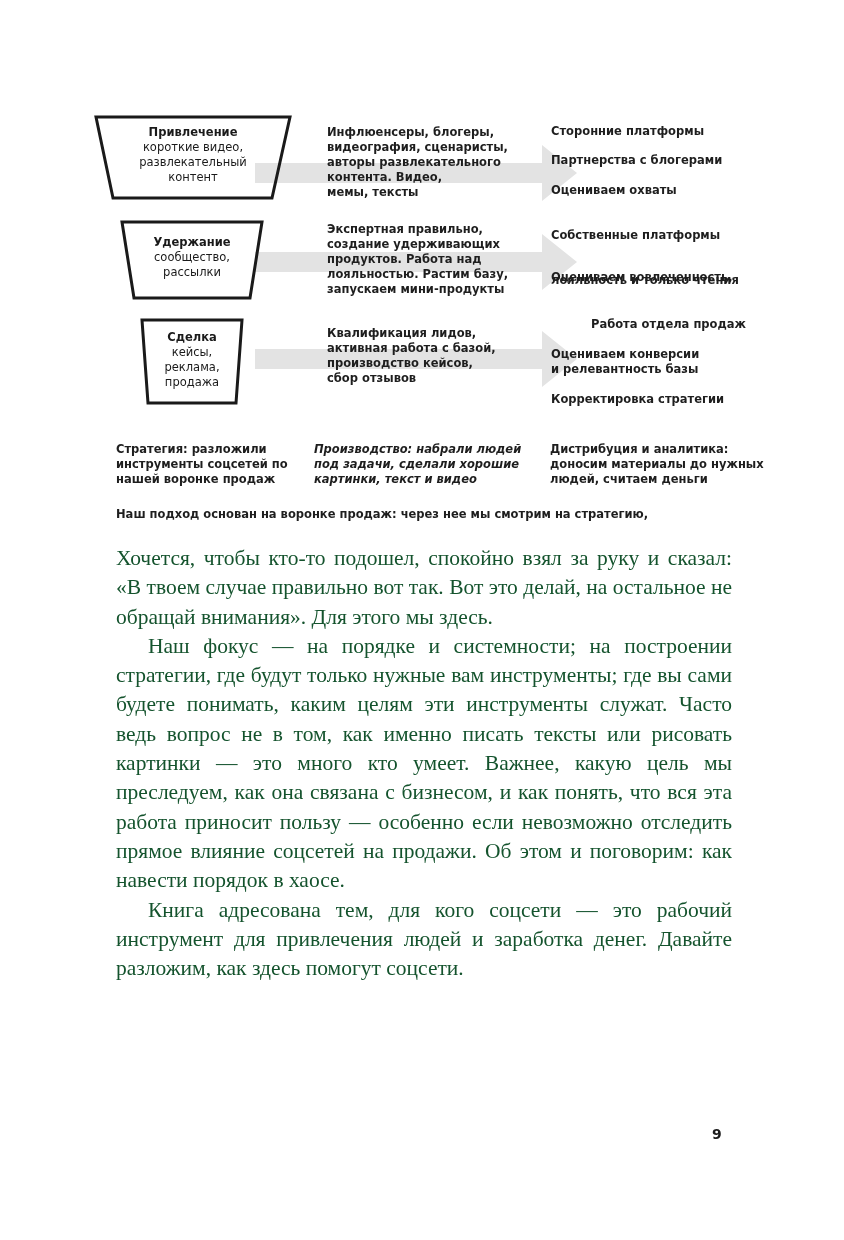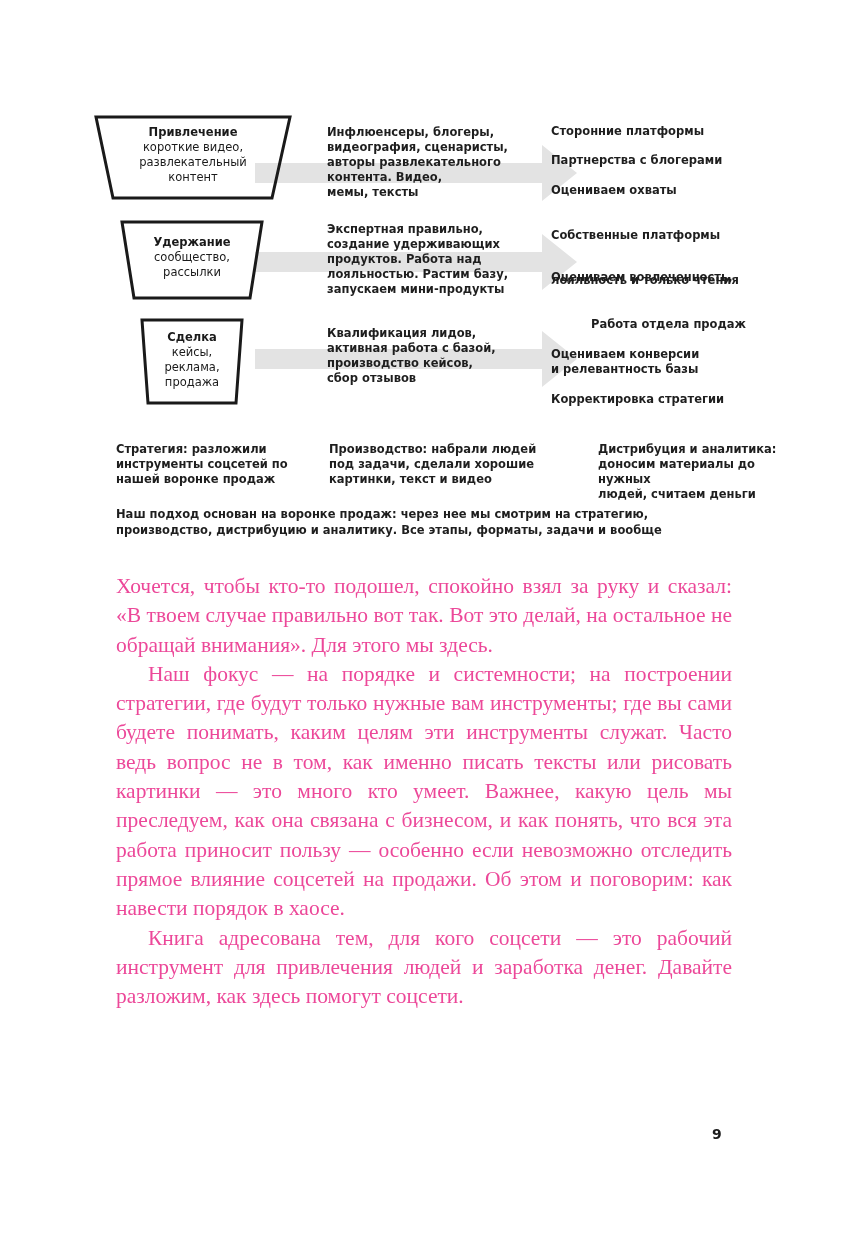--- a/index.html
+++ b/index.html
@@ -14,21 +14,21 @@
     .funnel-label b { font-weight: bold; display: block; }
 
     .col-text { position: absolute; font-size: 11.5px; line-height: 15px; font-weight: 600; color: #1e1e1e; }
     .right-item { position: absolute; font-size: 11.5px; line-height: 15px; font-weight: 600; color: #1e1e1e; white-space: nowrap; }
 
     .legend { position: absolute; font-size: 11.5px; line-height: 15px; font-weight: 600; color: #1e1e1e; }
     .legend b { font-weight: 800; }
 
     .caption { position: absolute; left: 116px; top: 506px; width: 640px; font-size: 11.5px; line-height: 16px; font-weight: 600; color: #1e1e1e; }
 
-    .body-text { position: absolute; left: 116px; top: 572px; width: 616px; font-size: 21.5px; line-height: 29.3px; color: #ec4899; text-align: justify; }
+    .body-text { position: absolute; left: 116px; top: 544px; width: 616px; font-size: 21.5px; line-height: 29.3px; color: #14532d; text-align: justify; }
     .body-text p { margin: 0; }
     .body-text p.indent { text-indent: 32px; }
 
     .page-number { position: absolute; left: 712px; top: 1126px; font-size: 14px; font-weight: bold; color: #1a1a1a; }
   </style>
 </head>
 <body>
 
 <div class="diagram">
   <svg class="arrow-svg" width="844" height="560">
@@ -96,34 +96,33 @@
   <div class="right-item sans" style="left:551px; top:317px;margin-left:40px;">Работа отдела продаж</div>
   <div class="right-item sans" style="left:551px; top:347px;text-align:right;">Оцениваем конверсии</div>
   <div class="right-item sans" style="left:551px; top:362px;">и релевантность базы</div>
   <div class="right-item sans" style="left:551px; top:392px;">Корректировка стратегии</div>
 
   <div class="legend sans" style="left:116px; top:442px;">
     <div><b>Стратегия:</b> <span>разложили</span></div>
     <div>инструменты соцсетей по</div>
     <div>нашей воронке продаж</div>
   </div>
-  <div class="legend sans" style="left:329px; top:442px;">
+  <div class="legend sans" style="left:314px; top:442px;font-style:italic;">
     <div><b>Производство:</b> <span>набрали людей</span></div>
     <div>под задачи, сделали хорошие</div>
     <div>картинки, текст и видео</div>
   </div>
-  <div class="legend sans" style="left:550px; top:442px;margin-left:48px;">
+  <div class="legend sans" style="left:550px; top:442px;">
     <div><b>Дистрибуция и аналитика:</b></div>
     <div>доносим материалы до нужных</div>
     <div>людей, считаем деньги</div>
   </div>
 
   <div class="caption sans">
     <div>Наш подход основан на воронке продаж: через нее мы смотрим на стратегию,</div>
-    <div>производство, дистрибуцию и аналитику. Все этапы, форматы, задачи и вообще</div>
   </div>
 </div>
 
 <div class="body-text serif">
   <p>Хочется, чтобы кто-то подошел, спокойно взял за руку и сказал: «В твоем случае правильно вот так. Вот это делай, на остальное не обращай внимания». Для этого мы здесь.</p>
   <p class="indent">Наш фокус — на порядке и системности; на построении стратегии, где будут только нужные вам инструменты; где вы сами будете понимать, каким целям эти инструменты служат. Часто ведь вопрос не в том, как именно писать тексты или рисовать картинки — это много кто умеет. Важнее, какую цель мы преследуем, как она связана с бизнесом, и как понять, что вся эта работа приносит пользу — особенно если невозможно отследить прямое влияние соцсетей на продажи. Об этом и поговорим: как навести порядок в хаосе.</p>
   <p class="indent">Книга адресована тем, для кого соцсети — это рабочий инструмент для привлечения людей и заработка денег. Давайте разложим, как здесь помогут соцсети.</p>
 </div>
 
 <div class="page-number sans">9</div>

